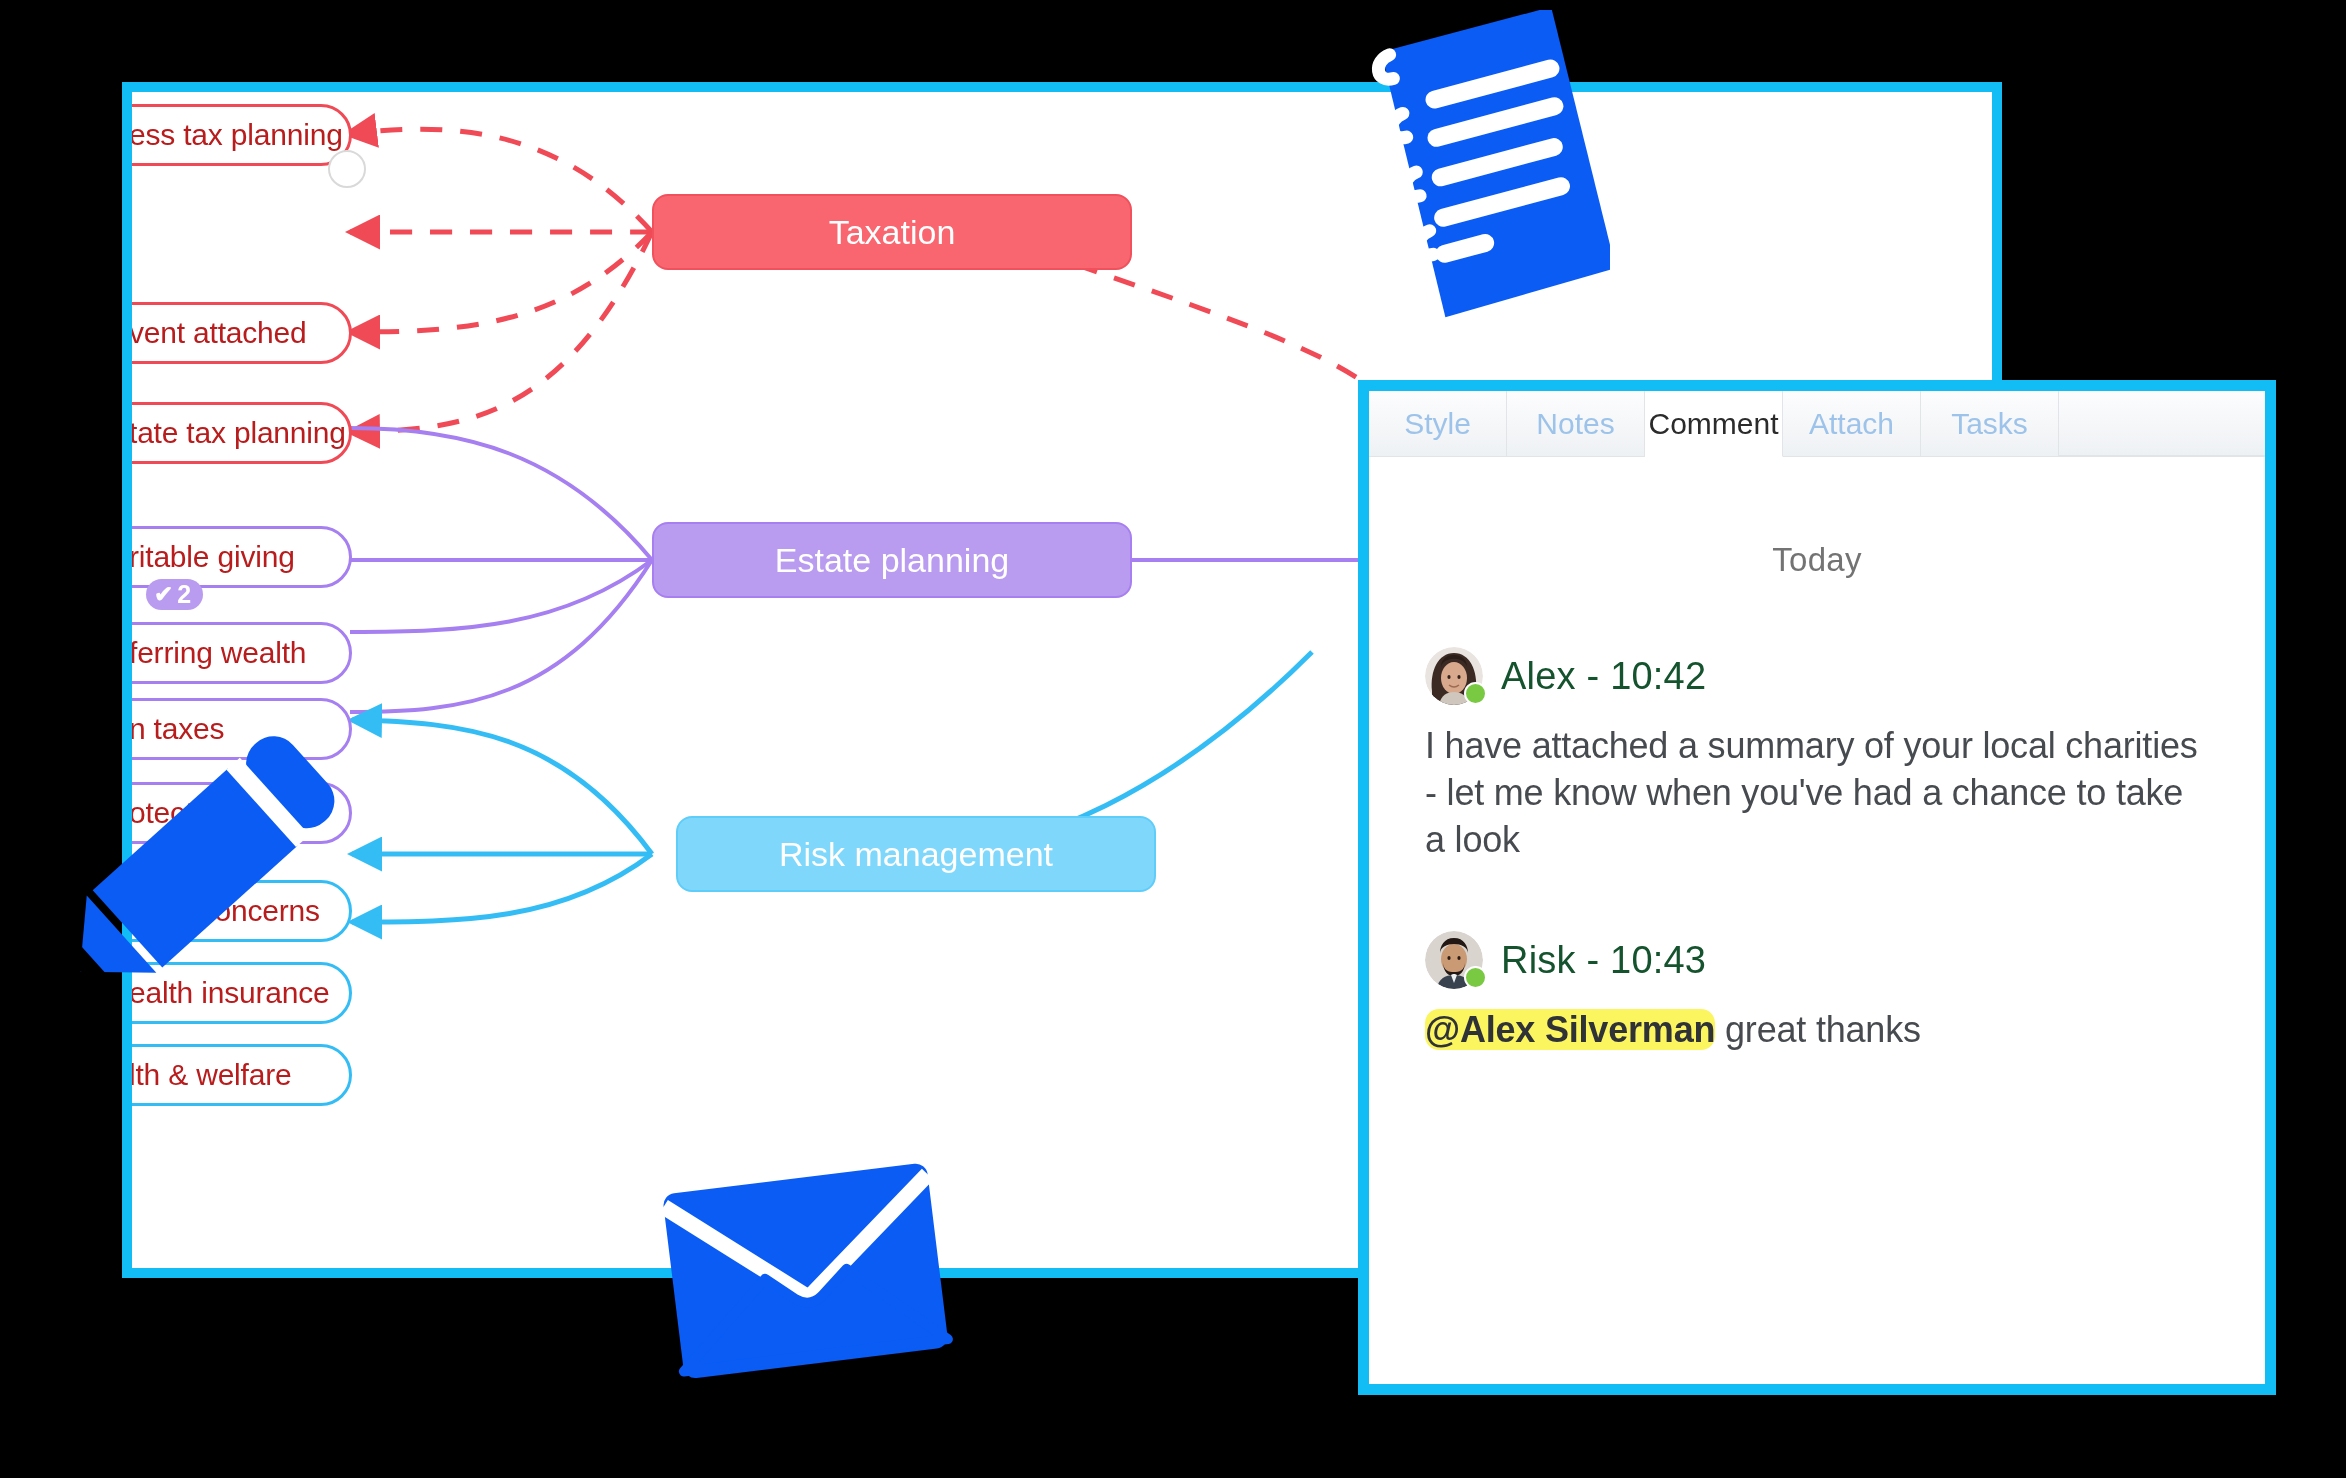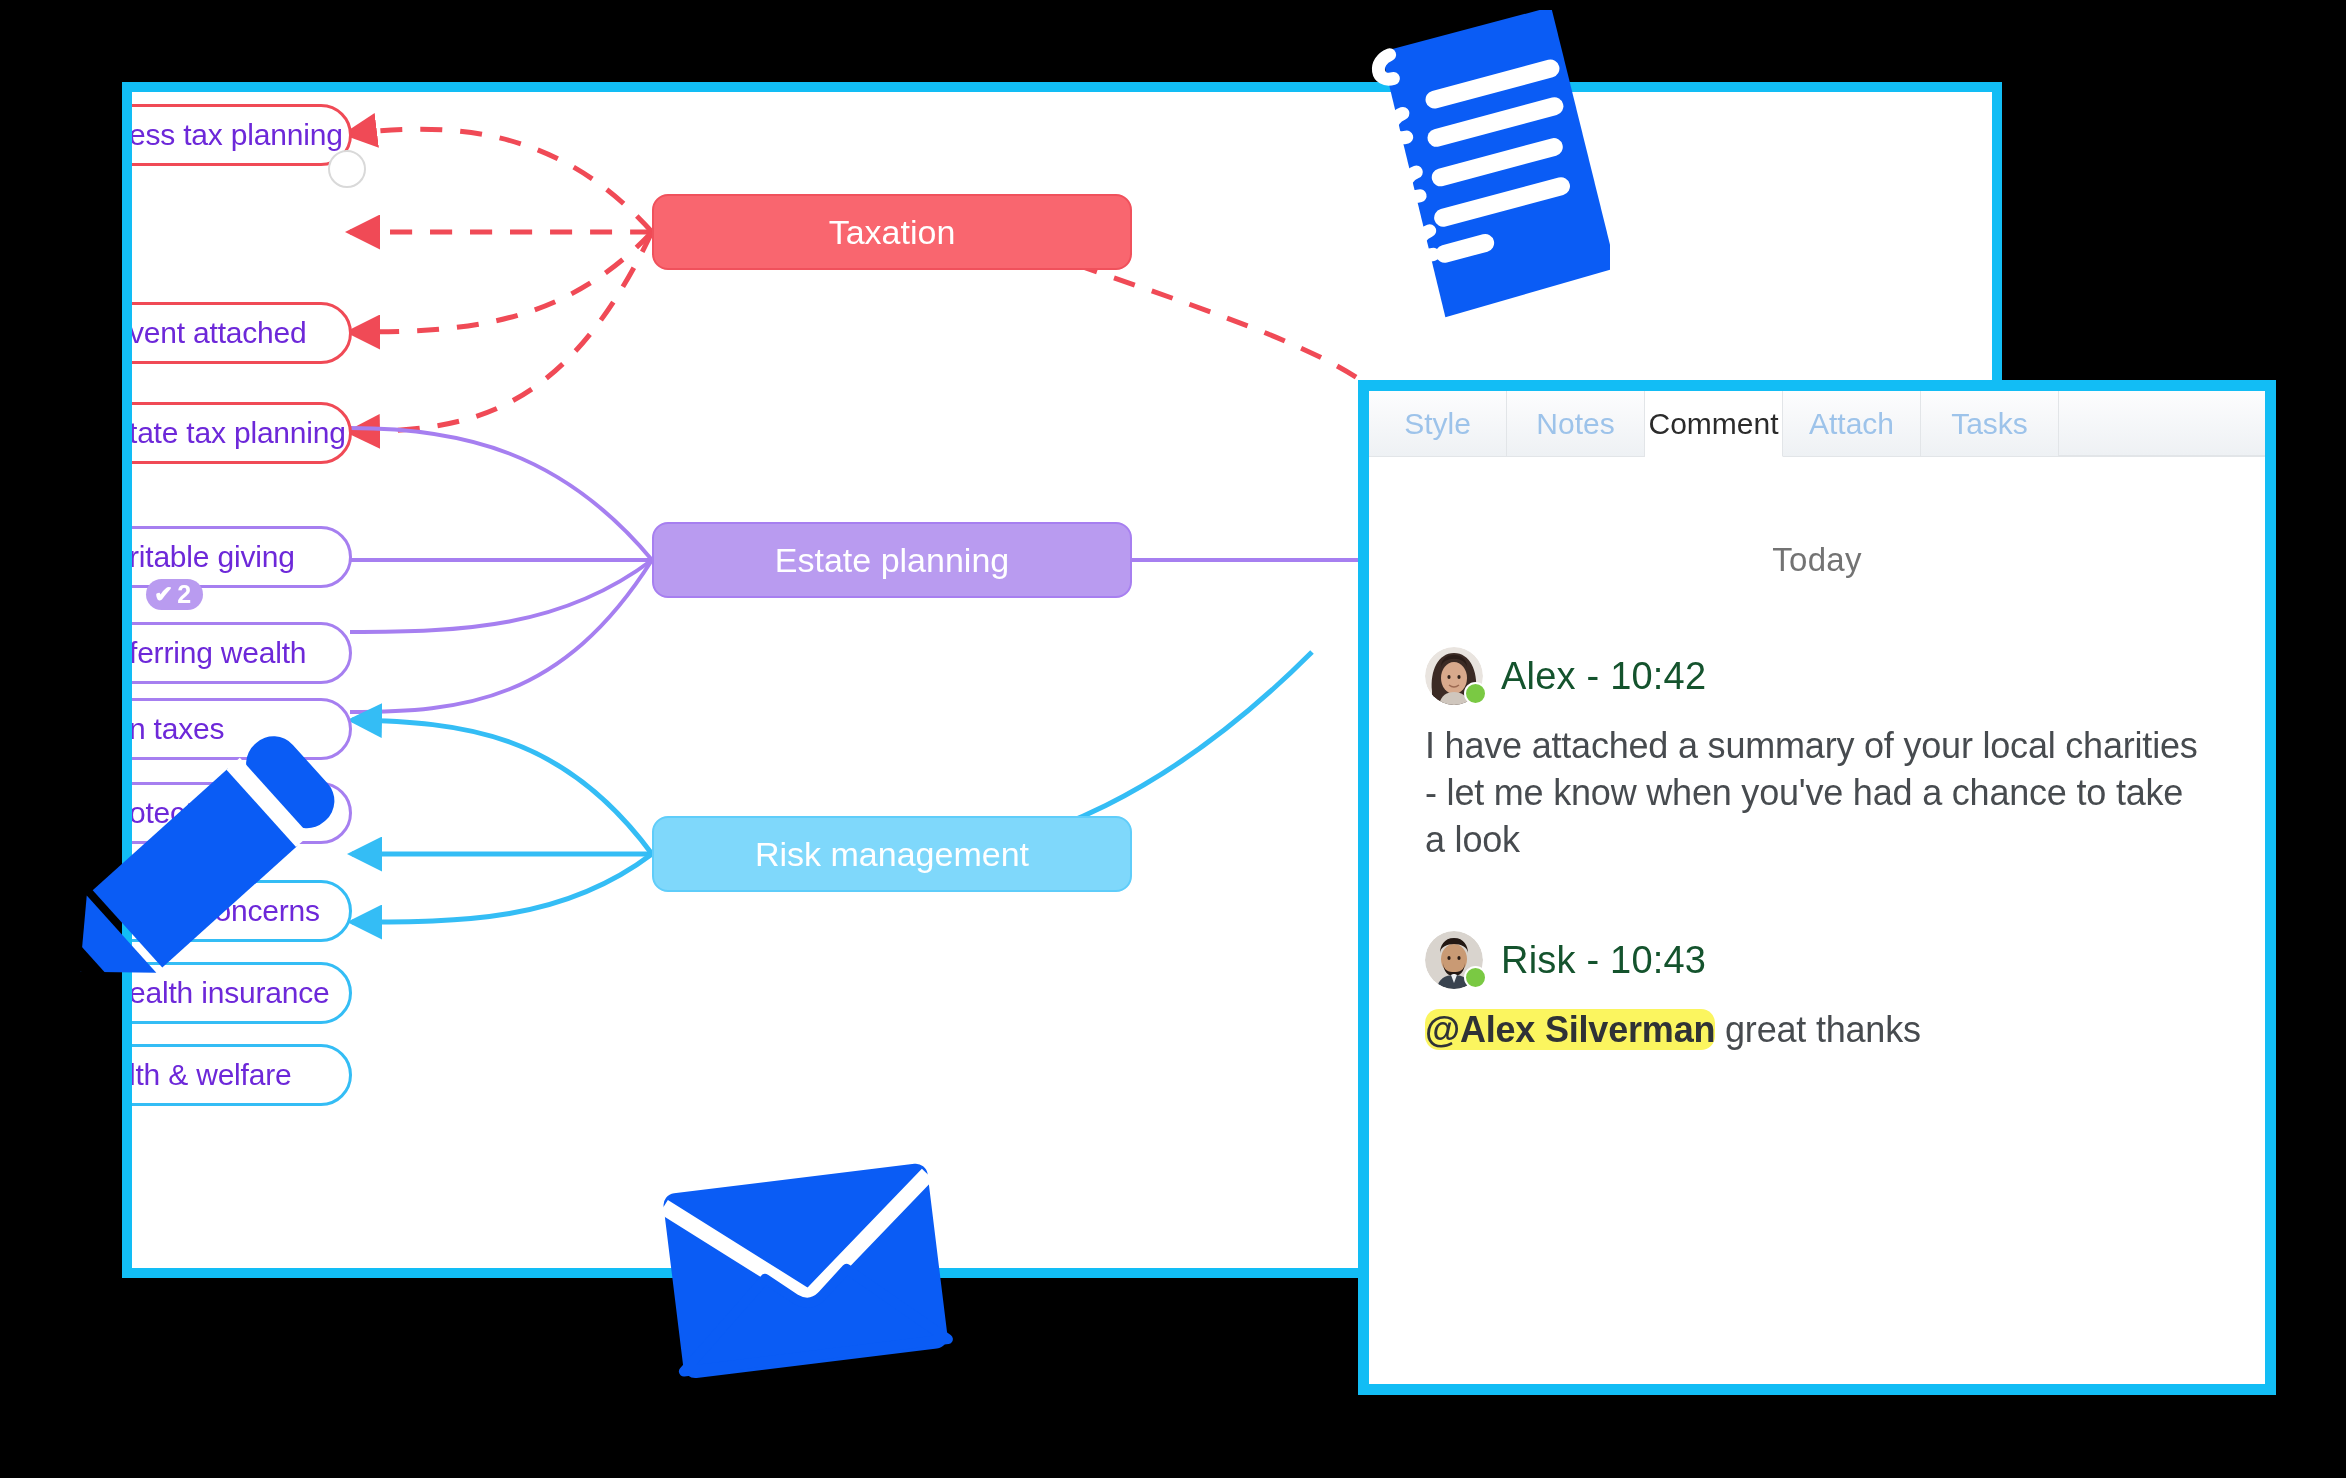--- a/index.html
+++ b/index.html
@@ -40,21 +40,21 @@
   .leaf {
     position: absolute;
     height: 62px;
     box-sizing: border-box;
     border-radius: 31px;
     background: #ffffff;
     display: flex;
     align-items: center;
     padding-left: 34px;
     font-size: 30px;
-    color: #6d28d9;
+    color: #b91c1c;
     white-space: nowrap;
     letter-spacing: -0.2px;
   }
   .leaf.red   { border: 3px solid #f04a56; }
   .leaf.purple{ border: 3px solid #a67ff0; }
   .leaf.cyan  { border: 3px solid #34bdf5; }
 
   .leaf.selected {
     box-shadow: 0 0 0 9px rgba(240,74,86,0.30);
   }
@@ -73,21 +73,21 @@
     border-radius: 16px;
     display: flex;
     align-items: center;
     justify-content: center;
     font-size: 34px;
     color: #ffffff;
     box-sizing: border-box;
   }
   .central.red    { background: #f9666f; border: 2px solid #f0515c; }
   .central.purple { background: #b99bf0; border: 2px solid #a77ff0; }
-  .central.cyan   { background: #7fd8fb; border: 2px solid #5fcdfa; }
+  .central.cyan   { background: #7fd8fb; border: 2px solid #5fcdfa; margin-left: 24px; }
 
   .task-badge {
     position: absolute;
     display: flex;
     align-items: center;
     gap: 4px;
     background: #b99bf0;
     color: #ffffff;
     border-radius: 16px;
     padding: 3px 12px 3px 8px;

